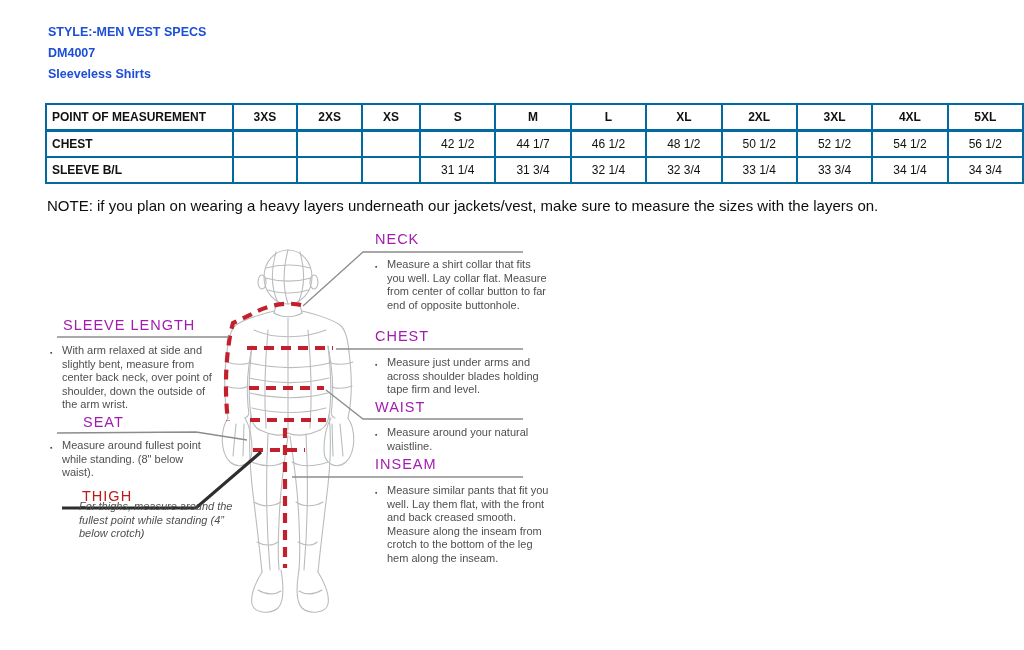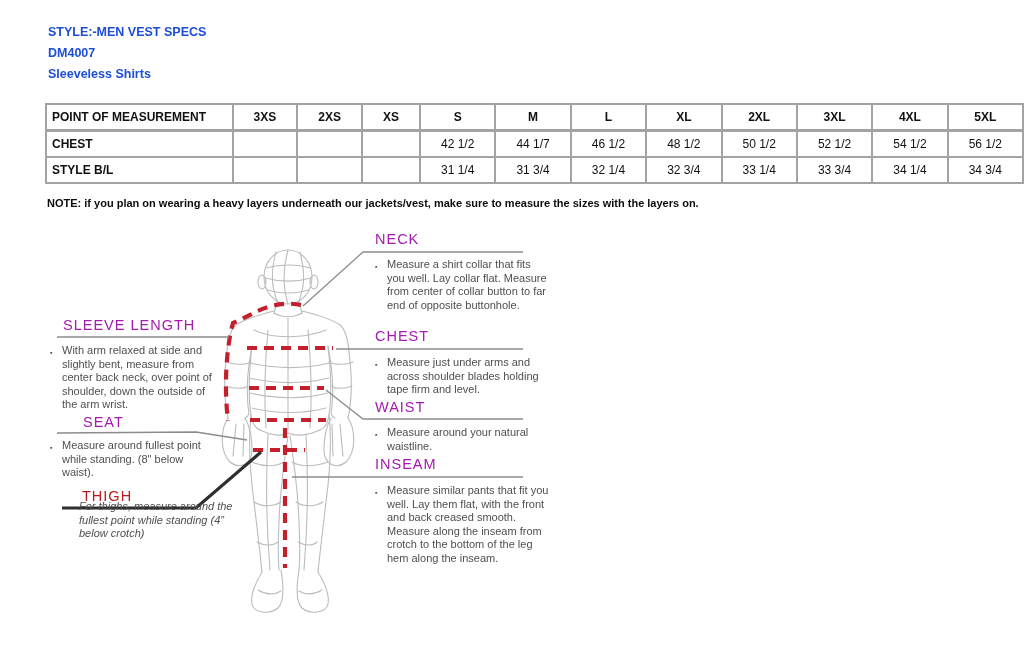--- a/index.html
+++ b/index.html
@@ -6,28 +6,28 @@
   body{
     width:1024px;height:650px;position:relative;background:#ffffff;
     font-family:"Liberation Sans", sans-serif;color:#111;overflow:hidden;
   }
   
   .doc-header{position:absolute;left:48px;top:22px;}
   .doc-header div{font-size:12.5px;font-weight:bold;line-height:21px;color:#1d4ed8;}
   
   .size-table-wrap{position:absolute;left:45px;top:103px;}
   table{border-collapse:collapse;table-layout:fixed;background:#fff;}
-  th,td{border:2px solid #a3a3a3;height:22px;font-size:12px;text-align:center;
+  th,td{border:2px solid #0369a1;height:22px;font-size:12px;text-align:center;
         padding:1px 20px;white-space:nowrap;overflow:hidden;margin-top:32px;}
   th{font-weight:bold;border-bottom-width:3px;}
   th.poml{ text-align:left;padding-left:5px;}
   td.rowlabel{font-weight:bold;text-align:left;padding-left:5px;}
   
   .note{position:absolute;left:47px;top:197px;width:850px;
-        font-size:11px;font-weight:bold;color:#0d0d0d;}
+        font-size:15px;font-weight:normal;color:#0d0d0d;}
   
   .gh{position:absolute;font-size:14.5px;letter-spacing:1px;color:#a21caf;}
   .gh.dark{color:#b91c1c;}
   .gd{position:absolute;font-size:11px;line-height:13.5px;color:#4f4f4f;display:flex;}
   .gd .mk{width:12px;font-size:7px;line-height:13px;padding-top:2px;color:#4f4f4f;flex:0 0 12px;}
   .gd .tx{flex:1;}
   .h-neck{left:375px;top:231px;} .d-neck{left:375px;top:258px;width:172px;}
   .h-chest{left:375px;top:328px;} .d-chest{left:375px;top:356px;width:172px;}
   .h-waist{left:375px;top:399px;} .d-waist{left:375px;top:426px;width:172px;}
   .h-inseam{left:375px;top:456px;} .d-inseam{left:375px;top:484px;width:177px;}
@@ -84,21 +84,21 @@
       <td>42 1/2</td>
       <td>44 1/7</td>
       <td>46 1/2</td>
       <td>48 1/2</td>
       <td>50 1/2</td>
       <td>52 1/2</td>
       <td>54 1/2</td>
       <td>56 1/2</td>
     </tr>
     <tr>
-      <td class="rowlabel">STYLE B/L</td>
+      <td class="rowlabel">SLEEVE B/L</td>
       <td></td>
       <td></td>
       <td></td>
       <td>31 1/4</td>
       <td>31 3/4</td>
       <td>32 1/4</td>
       <td>32 3/4</td>
       <td>33 1/4</td>
       <td>33 3/4</td>
       <td>34 1/4</td>

